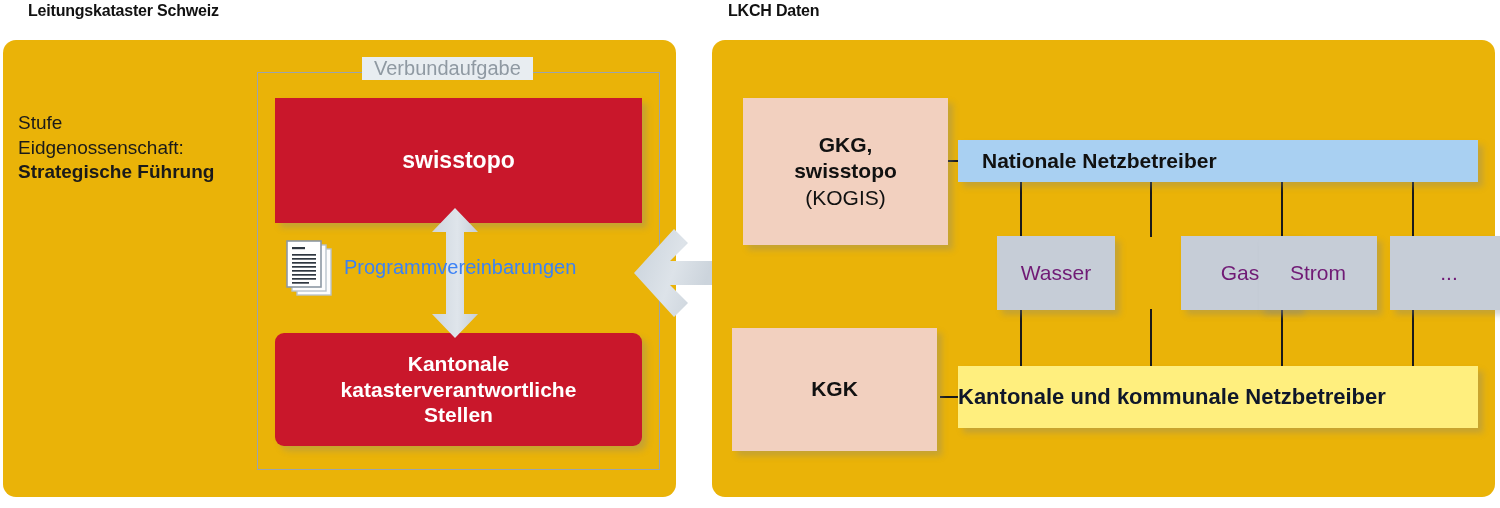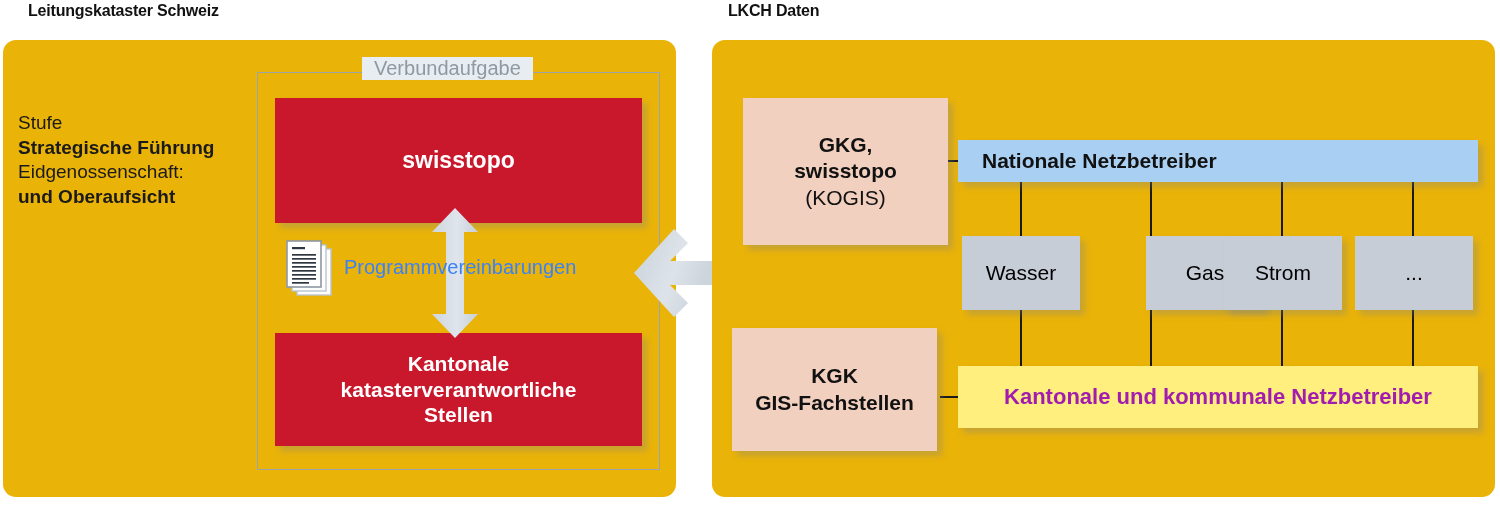--- a/index.html
+++ b/index.html
@@ -31,21 +31,21 @@
     padding:0 12px;font-size:20px;color:#8f99a2;white-space:nowrap;
   }
 
   .redbox{
     position:absolute;background:#c9172b;color:#ffffff;
     display:flex;align-items:center;justify-content:center;text-align:center;
     font-weight:bold;box-shadow:5px 5px 6px rgba(120,130,140,0.32);
     line-height:1.22;
   }
   #box-swisstopo{left:275px;top:98px;width:367px;height:125px;font-size:23px;}
-  #box-kantonale{left:275px;top:333px;width:367px;height:113px;font-size:21px;}
+  #box-kantonale{left:275px;top:333px;width:367px;height:113px;font-size:21px;border-radius:9px;}
 
   
   #arrow-vertical{position:absolute;left:432px;top:208px;width:46px;height:130px;}
   
   #doc-icon{position:absolute;left:286px;top:240px;width:52px;height:62px;}
   #programm-label{
     position:absolute;left:344px;top:256px;font-size:20px;color:#3b82f6;
     white-space:nowrap;
   }
 
@@ -65,48 +65,48 @@
 
   #box-national{
     position:absolute;left:958px;top:140px;width:520px;height:42px;
     background:#a9d0f2;display:flex;align-items:center;
     padding-left:24px;box-sizing:border-box;
     font-size:21px;font-weight:bold;color:#111111;
     box-shadow:5px 5px 6px rgba(120,130,140,0.32);
   }
   #box-kommunal{
     position:absolute;left:958px;top:366px;width:520px;height:62px;
-    background:#ffef7e;display:flex;align-items:center;justify-content:center;
-    font-size:22px;font-weight:bold;color:#a21caf;
+    background:#ffef7e;display:flex;align-items:center;justify-content:flex-start;
+    font-size:22px;font-weight:bold;color:#0f172a;
     box-shadow:5px 5px 6px rgba(120,130,140,0.32);
   }
 
   .graybox{
     position:absolute;top:236px;height:74px;background:#c6cdd7;
     display:flex;align-items:center;justify-content:center;
-    font-size:21px;color:#000000;
+    font-size:21px;color:#701a75;
     box-shadow:5px 5px 6px rgba(120,130,140,0.32);
+    margin-left:35px;
   }
 
   .vline{position:absolute;width:2px;background:#1a1a1a;}
   .hline{position:absolute;height:2px;background:#1a1a1a;}
 </style>
 </head>
 <body>
 
 <div class="panel-title" id="title-left">Leitungskataster Schweiz</div>
 <div class="panel-title" id="title-right">LKCH Daten</div>
 
 <div class="panel" id="panel-left">
 
   <div style="position:absolute;left:15px;top:71px;font-size:19px;line-height:1.3;">
     <div>Stufe</div>
+    <div>Eidgenossenschaft:</div>
     <div style="font-weight:bold;">Strategische Führung</div>
-    <div>Eidgenossenschaft:</div>
-    <div style="font-weight:bold;">und Oberaufsicht</div>
   </div>
 
 </div>
 
 <div id="verbund-box"></div>
 <div id="verbund-legend">Verbundaufgabe</div>
 
 <div class="redbox" id="box-swisstopo">swisstopo</div>
 
 <div class="redbox" id="box-kantonale">
@@ -173,21 +173,20 @@
   <div>
     <div>GKG,</div>
     <div>swisstopo</div>
     <div class="reg">(KOGIS)</div>
   </div>
 </div>
 
 <div class="pinkbox" id="box-kgk">
   <div>
     <div>KGK</div>
-    <div>GIS-Fachstellen</div>
   </div>
 </div>
 
 <div id="box-national">
   <span>Nationale Netzbetreiber</span>
 </div>
 
 <div class="graybox" style="left:962px;width:118px;">Wasser</div>
 <div class="graybox" style="left:1146px;width:118px;">Gas</div>
 <div class="graybox" style="left:1224px;width:118px;">Strom</div>

